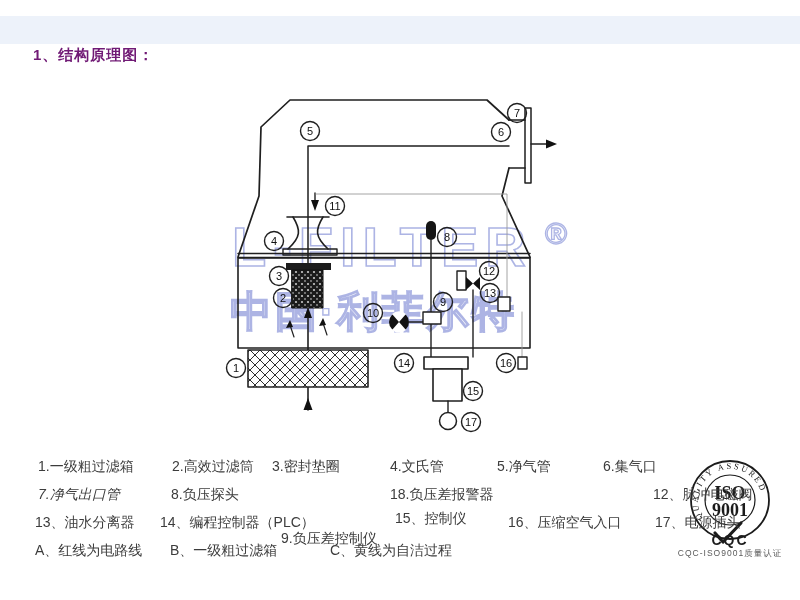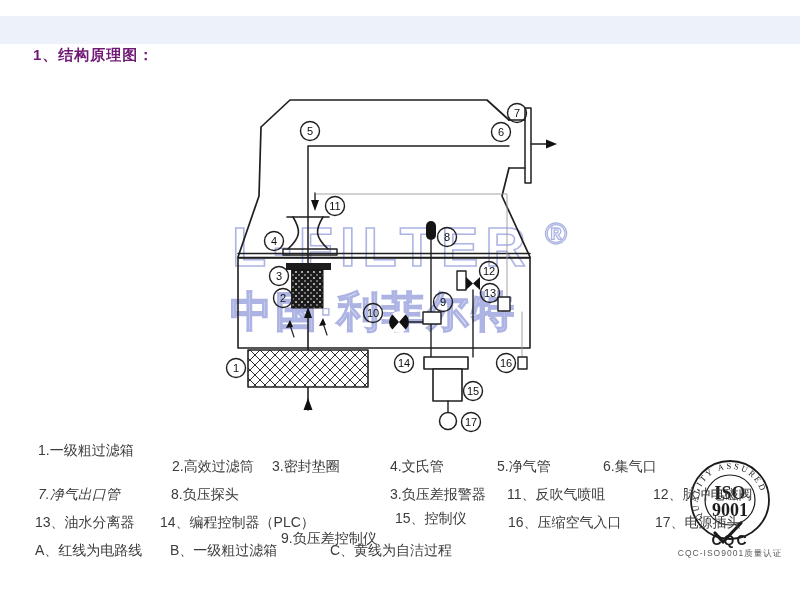--- a/index.html
+++ b/index.html
@@ -209,31 +209,30 @@
     </text>
     <text x="730" y="499" text-anchor="middle" font-size="18" font-weight="bold" fill="#1b1b1b" stroke="none" font-family="Liberation Serif, DejaVu Serif, serif">ISO</text>
     <text x="730" y="516" text-anchor="middle" font-size="18" font-weight="bold" fill="#1b1b1b" stroke="none" font-family="Liberation Serif, DejaVu Serif, serif">9001</text>
     <text x="730" y="545" text-anchor="middle" font-size="14" font-weight="bold" letter-spacing="2" fill="#1b1b1b" stroke="none">CQC</text>
     <path d="M715,533 L723,542 L741,523" stroke-width="3.2" stroke-linecap="round" stroke-linejoin="round"></path>
     <text x="730" y="556" text-anchor="middle" font-size="8.5" letter-spacing="1" fill="#5a5a5a" stroke="none">CQC-ISO9001质量认证</text>
   </g>
 </svg>
 
 <div class="legend">
-    <span class="legend-item" style="left: 38px; top: 440px;">1.一级粗过滤箱</span>
+    <span class="legend-item" style="left: 38px; top: 456px;">1.一级粗过滤箱</span>
     <span class="legend-item" style="left: 172px; top: 456px;">2.高效过滤筒</span>
     <span class="legend-item" style="left: 272px; top: 456px;">3.密封垫圈</span>
     <span class="legend-item" style="left: 390px; top: 456px;">4.文氏管</span>
     <span class="legend-item" style="left: 497px; top: 456px;">5.净气管</span>
     <span class="legend-item" style="left: 603px; top: 456px;">6.集气口</span>
     <span class="legend-item" style="left: 38px; top: 484px; font-style: italic;">7.净气出口管</span>
     <span class="legend-item" style="left: 171px; top: 484px;">8.负压探头</span>
     <span class="legend-item" style="left: 281px; top: 484px; margin-top: 44px;">9.负压差控制仪</span>
-    <span class="legend-item" style="left: 390px; top: 484px;">3.负压差报警器</span>
-    <span class="legend-item" style="left: 507px; top: 484px;">11、反吹气喷咀</span>
+    <span class="legend-item" style="left: 390px; top: 484px;">18.负压差报警器</span>
     <span class="legend-item" style="left: 653px; top: 484px;">12、脉冲电磁阀</span>
     <span class="legend-item" style="left: 35px; top: 512px;">13、油水分离器</span>
     <span class="legend-item" style="left: 160px; top: 512px;">14、编程控制器（PLC）</span>
     <span class="legend-item" style="left: 395px; top: 508px;">15、控制仪</span>
     <span class="legend-item" style="left: 508px; top: 512px;">16、压缩空气入口</span>
     <span class="legend-item" style="left: 655px; top: 512px;">17、电源插头</span>
     <span class="legend-item" style="left: 35px; top: 540px;">A、红线为电路线</span>
     <span class="legend-item" style="left: 170px; top: 540px;">B、一级粗过滤箱</span>
     <span class="legend-item" style="left: 330px; top: 540px;">C、黄线为自洁过程</span>
   </div>

